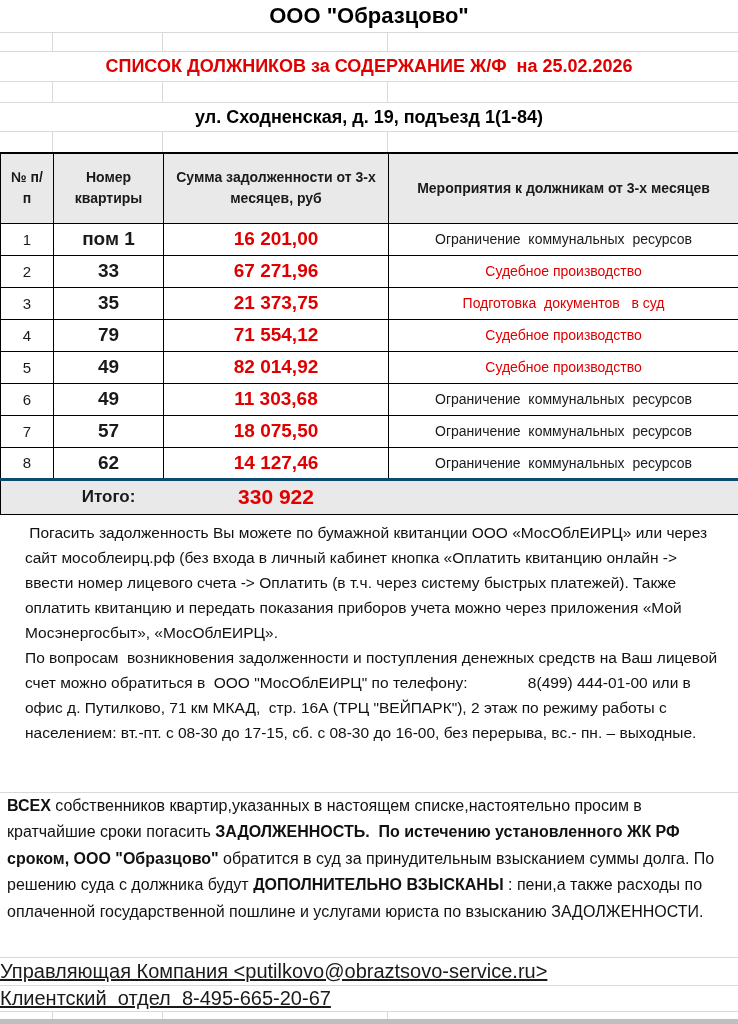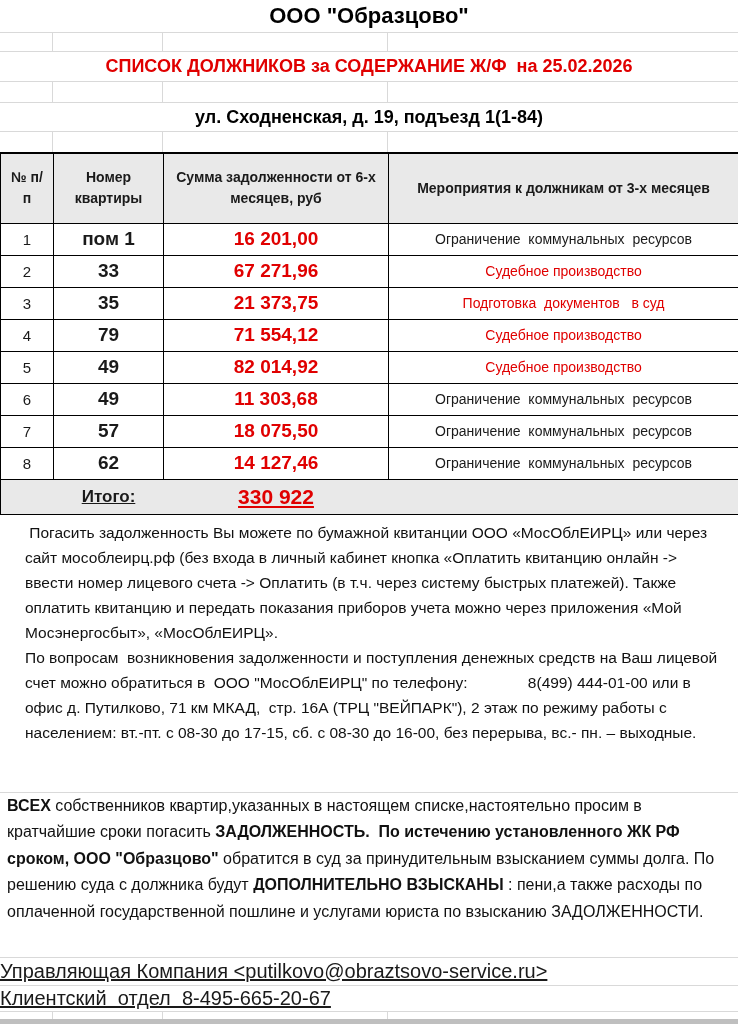--- a/index.html
+++ b/index.html
@@ -34,21 +34,21 @@
   table.debtors thead tr{height:70px;}
   table.debtors thead th{background:var(--table-header-bg);font-size:14px;font-weight:bold;line-height:1.5;padding:2px 6px;}
   table.debtors tbody tr{height:32px;}
   td.c-index{font-size:15px;font-weight:normal;}
   td.c-apartment{font-size:19px;font-weight:bold;}
   td.c-amount{font-size:19px;font-weight:bold;color:var(--accent-red);}
   td.c-action{font-size:14px;white-space:pre;}
   td.c-action.red{color:var(--accent-red);}
   table.debtors tfoot tr{height:35px;}
   table.debtors tfoot td{background:var(--total-row-bg);border-left:none;border-right:none;
-    border-top:1px solid #0c4a6e;border-bottom:none;text-decoration:underline;}
+    border-top:3px solid #0c4a6e;border-bottom:none;}
   td.c-total-label{font-size:17px;font-weight:bold;}
   td.c-total-amount{font-size:21px;font-weight:bold;color:var(--accent-red);}
 
   
   .info-block{height:252px;padding:5px 14px 0 25px;font-size:15.5px;line-height:25px;
     color:#111;white-space:pre-wrap;overflow:hidden;}
   .gap-row{height:26px;border-bottom:1px solid var(--grid-line);}
   .notice-block{height:165px;padding:0 14px 0 7px;font-size:16px;line-height:26.5px;
     color:#111;white-space:pre-wrap;border-bottom:1px solid var(--grid-line);overflow:hidden;}
   .notice-block .bold{font-weight:bold;}
@@ -94,21 +94,21 @@
     <colgroup>
         <col style="width:53px">
         <col style="width:110px">
         <col style="width:225px">
         <col style="width:350px">
       </colgroup>
     <thead>
       <tr>
         <th>№ п/п</th>
         <th>Номер квартиры</th>
-        <th>Сумма  задолженности от  6-х месяцев, руб</th>
+        <th>Сумма  задолженности от  3-х месяцев, руб</th>
         <th>Мероприятия к должникам от 3-х месяцев</th>
       </tr>
     </thead>
     <tbody>
       <tr>
         <td class="c-index">1</td>
         <td class="c-apartment">пом 1</td>
         <td class="c-amount">16 201,00</td>
         <td class="c-action">Ограничение  коммунальных  ресурсов</td>
       </tr>

